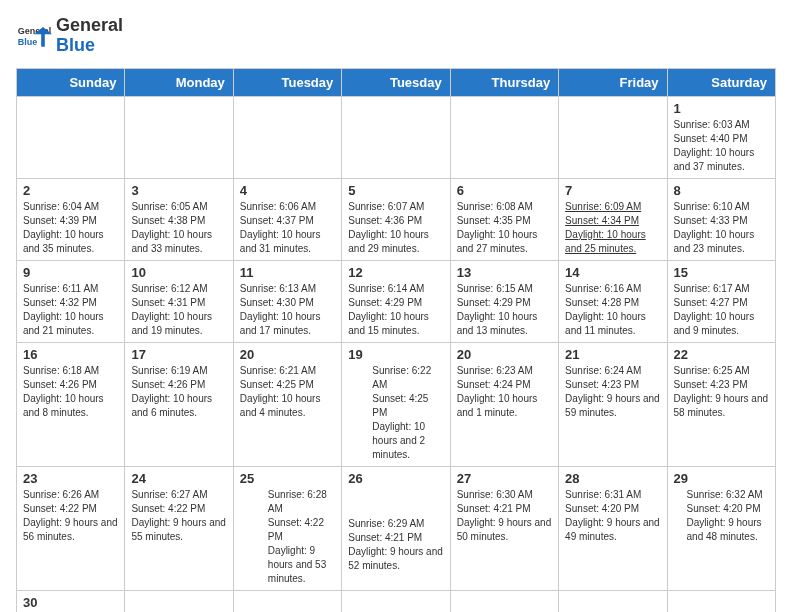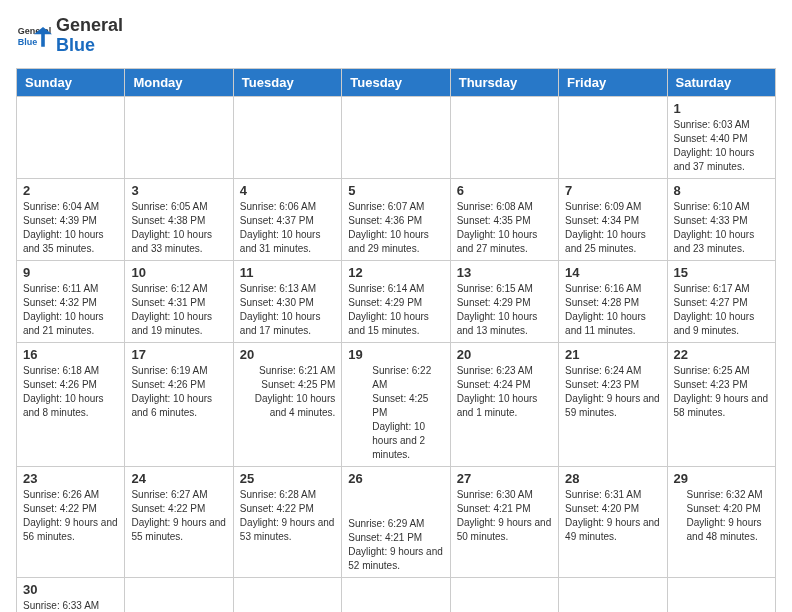--- a/index.html
+++ b/index.html
@@ -50,21 +50,21 @@
     .calendar {
       width: 100%;
       border-collapse: collapse;
       border: 1px solid #ccc;
     }
     .calendar th {
       background: #2878c8;
       color: #fff;
       font-size: 13px;
       font-weight: bold;
-      text-align: left;
+      text-align: right;
       padding: 6px 8px;
       border: 1px solid #ccc;
     }
     .calendar td {
       border: 1px solid #ccc;
       vertical-align: top;
       padding: 4px 6px;
       width: calc(100% / 7);
       min-height: 80px;
       font-size: 10.5px;
@@ -165,21 +165,21 @@
 Daylight: 10 hours and 29 minutes.</div>
         </td>
         <td>
           <span class="day-number">6</span>
           <div class="day-info" style="white-space: pre-line;">Sunrise: 6:08 AM
 Sunset: 4:35 PM
 Daylight: 10 hours and 27 minutes.</div>
         </td>
         <td>
           <span class="day-number">7</span>
-          <div class="day-info" style="white-space: pre-line;">Sunrise: 6:09 AM
+          <div class="day-info" style="white-space: pre-line; text-decoration: underline;">Sunrise: 6:09 AM
 Sunset: 4:34 PM
 Daylight: 10 hours and 25 minutes.</div>
         </td>
         <td>
           <span class="day-number">8</span>
           <div class="day-info" style="white-space: pre-line;">Sunrise: 6:10 AM
 Sunset: 4:33 PM
 Daylight: 10 hours and 23 minutes.</div>
         </td>
       </tr>
@@ -235,21 +235,21 @@
 Daylight: 10 hours and 8 minutes.</div>
         </td>
         <td>
           <span class="day-number">17</span>
           <div class="day-info" style="white-space: pre-line;">Sunrise: 6:19 AM
 Sunset: 4:26 PM
 Daylight: 10 hours and 6 minutes.</div>
         </td>
         <td>
           <span class="day-number">20</span>
-          <div class="day-info" style="white-space: pre-line; text-align: right;">Sunrise: 6:21 AM
+          <div class="day-info" style="white-space: pre-line;">Sunrise: 6:21 AM
 Sunset: 4:25 PM
 Daylight: 10 hours and 4 minutes.</div>
         </td>
         <td>
           <span class="day-number">19</span>
           <div class="day-info" style="white-space: pre-line; margin-left: 24px;">Sunrise: 6:22 AM
 Sunset: 4:25 PM
 Daylight: 10 hours and 2 minutes.</div>
         </td>
         <td>
@@ -279,21 +279,21 @@
 Daylight: 9 hours and 56 minutes.</div>
         </td>
         <td>
           <span class="day-number">24</span>
           <div class="day-info" style="white-space: pre-line;">Sunrise: 6:27 AM
 Sunset: 4:22 PM
 Daylight: 9 hours and 55 minutes.</div>
         </td>
         <td>
           <span class="day-number">25</span>
-          <div class="day-info" style="white-space: pre-line;">Sunrise: 6:28 AM
+          <div class="day-info" style="white-space: pre-line; margin-left: 28px;">Sunrise: 6:28 AM
 Sunset: 4:22 PM
 Daylight: 9 hours and 53 minutes.</div>
         </td>
         <td>
           <span class="day-number">26</span>
           <div class="day-info" style="white-space: pre-line; margin-top: 31px;">Sunrise: 6:29 AM
 Sunset: 4:21 PM
 Daylight: 9 hours and 52 minutes.</div>
         </td>
         <td>

